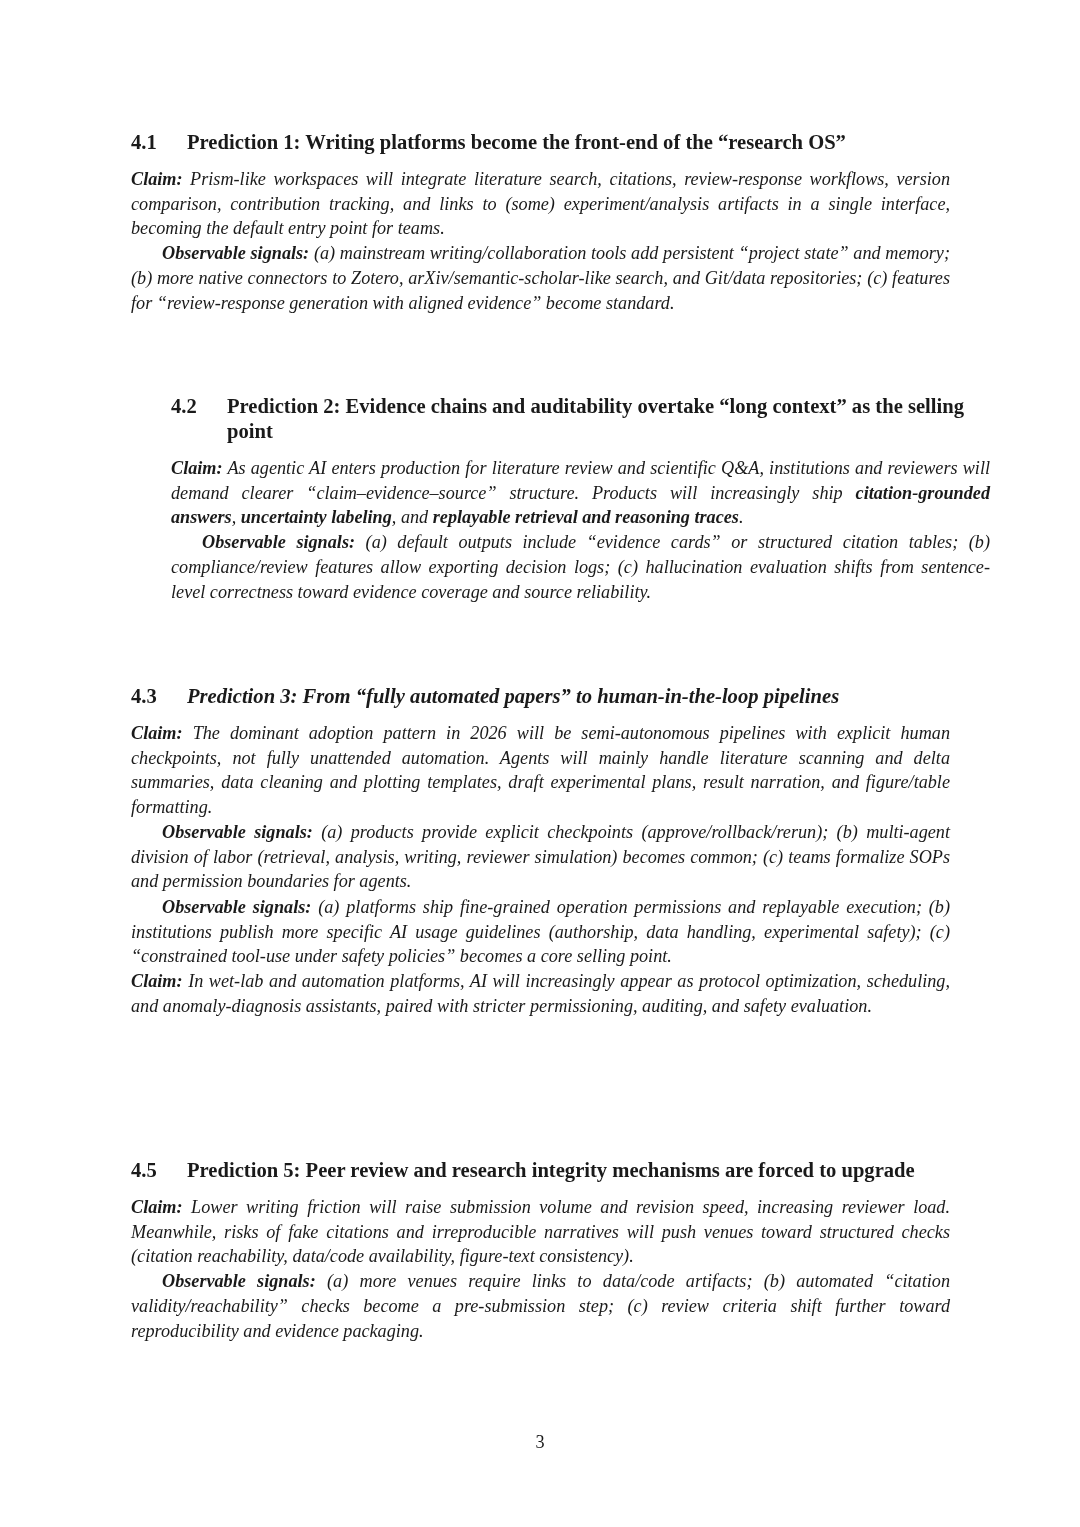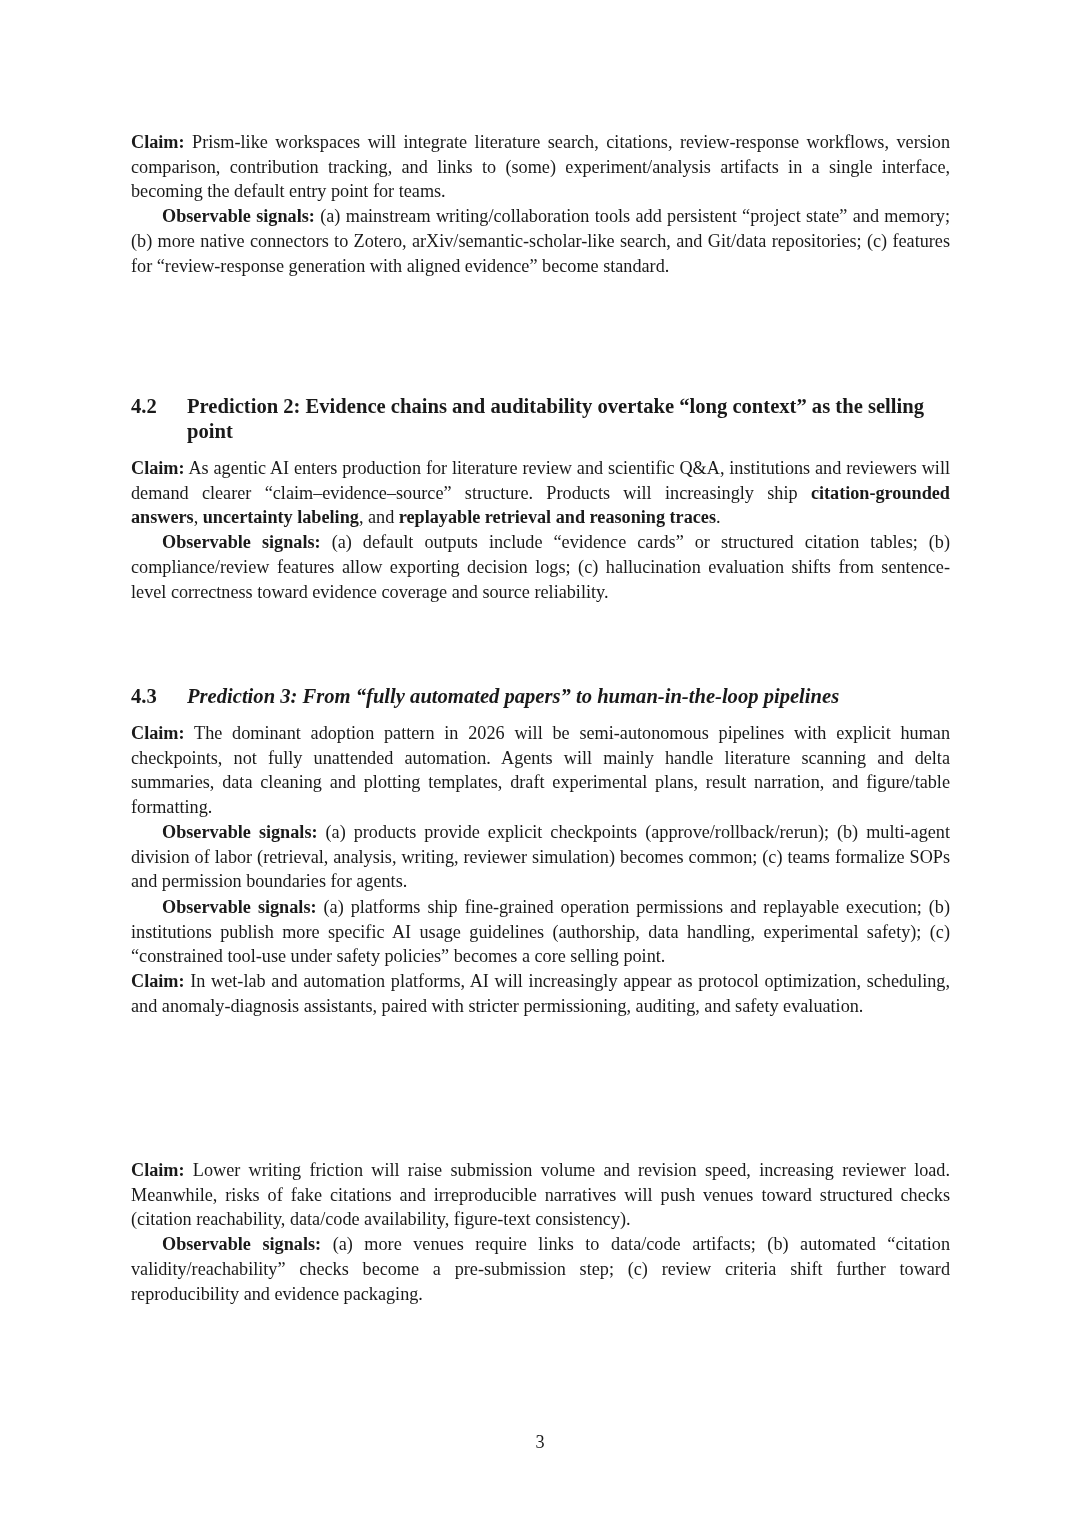--- a/index.html
+++ b/index.html
@@ -9,40 +9,44 @@
     font-family: "Liberation Serif", "DejaVu Serif", serif;
     color: #1a1a1a; font-size: 18.2px; line-height: 24.7px;
   }
   .sec { position: absolute; left: 0; width: 819px; }
   .sec-head {
     display: flex; font-weight: bold; font-size: 20.6px; line-height: 25px;
     margin-bottom: 12px;
   }
   .sec-num { width: 56px; flex: 0 0 56px; }
   .sec-title { flex: 1; }
-  .para { text-align: justify; margin: 0; hyphens: manual; }
+  .para { text-align: justify; margin: 0; hyphens: manual; font-style: italic; }
   .para.indent { text-indent: 31px; }
   .b { font-weight: bold; }
   .page-num {
     position: absolute; left: 0; width: 1080px; top: 1432px; text-align: center;
     font-family: "Liberation Serif", "DejaVu Serif", serif; font-size: 18.2px; color: #1a1a1a;
   }
   .wide { width: 858px; }
 </style>
 </head>
 <body>
 
 <div class="page">
 
   <div class="sec" style="top:0px;">
+    <div class="sec-head">
+      <span class="sec-num">4.1</span>
+      <span class="sec-title">Prediction 1: Writing platforms become the front-end of the “research OS”</span>
+    </div>
     <p class="para"><span class="b">Claim:</span> <span>Prism-like workspaces will integrate literature search, citations, review-response workflows, version comparison, contribution tracking, and links to (some) experiment/analysis artifacts in a single interface, becoming the default entry point for teams.</span></p>
     <p class="para indent"><span class="b">Observable signals:</span> <span>(a) mainstream writing/collaboration tools add persistent “project state” and memory; (b) more native connectors to Zotero, arXiv/semantic-scholar-like search, and Git/data repositories; (c) features for “review-response generation with aligned evidence” become standard.</span></p>
   </div>
 
-  <div class="sec" style="top:264px;">
+  <div class="sec" style="top:264px;margin-left:40px;">
     <div class="sec-head">
       <span class="sec-num">4.2</span>
       <span class="sec-title">Prediction 2: Evidence chains and auditability overtake “long context” as the selling point</span>
     </div>
     <p class="para"><span class="b">Claim:</span> <span>As agentic AI enters production for literature review and scientific Q&amp;A, institutions and reviewers will demand clearer “claim–evidence–source” structure. Products will increasingly ship </span><span class="b">citation-grounded answers</span><span>, </span><span class="b">uncertainty labeling</span><span>, and </span><span class="b">replayable retrieval and reasoning traces</span><span>.</span></p>
     <p class="para indent"><span class="b">Observable signals:</span> <span>(a) default outputs include “evidence cards” or structured citation tables; (b) compliance/review features allow exporting decision logs; (c) hallucination evaluation shifts from sentence-level correctness toward evidence coverage and source reliability.</span></p>
   </div>
 
   <div class="sec" style="top:554px;">
     <div class="sec-head wide">
@@ -52,19 +56,23 @@
     <p class="para"><span class="b">Claim:</span> <span>The dominant adoption pattern in 2026 will be semi-autonomous pipelines with explicit human checkpoints, not fully unattended automation.  Agents will mainly handle literature scanning and delta summaries, data cleaning and plotting templates, draft experimental plans, result narration, and figure/table formatting.</span></p>
     <p class="para indent"><span class="b">Observable signals:</span> <span>(a) products provide explicit checkpoints (approve/rollback/rerun); (b) multi-agent division of labor (retrieval, analysis, writing, reviewer simulation) becomes common; (c) teams formalize SOPs and permission boundaries for agents.</span></p>
   </div>
 
   <div class="sec" style="top:765px;">
     <p class="para indent"><span class="b">Observable signals:</span> <span>(a) platforms ship fine-grained operation permissions and replayable execution; (b) institutions publish more specific AI usage guidelines (authorship, data handling, experimental safety); (c) “constrained tool-use under safety policies” becomes a core selling point.</span></p>
     <p class="para"><span class="b">Claim:</span> <span>In wet-lab and automation platforms, AI will increasingly appear as protocol optimization, scheduling, and anomaly-diagnosis assistants, paired with stricter permissioning, auditing, and safety evaluation.</span></p>
   </div>
 
   <div class="sec" style="top:1028px;">
+    <div class="sec-head">
+      <span class="sec-num">4.5</span>
+      <span class="sec-title">Prediction 5: Peer review and research integrity mechanisms are forced to upgrade</span>
+    </div>
     <p class="para"><span class="b">Claim:</span> <span>Lower writing friction will raise submission volume and revision speed, increasing reviewer load. Meanwhile, risks of fake citations and irreproducible narratives will push venues toward structured checks (citation reachability, data/code availability, figure-text consistency).</span></p>
     <p class="para indent"><span class="b">Observable signals:</span> <span>(a) more venues require links to data/code artifacts; (b) automated “citation validity/reachability” checks become a pre-submission step; (c) review criteria shift further toward reproducibility and evidence packaging.</span></p>
   </div>
 
 </div>
 
 <div class="page-num">3</div>
 
 </body></html>

